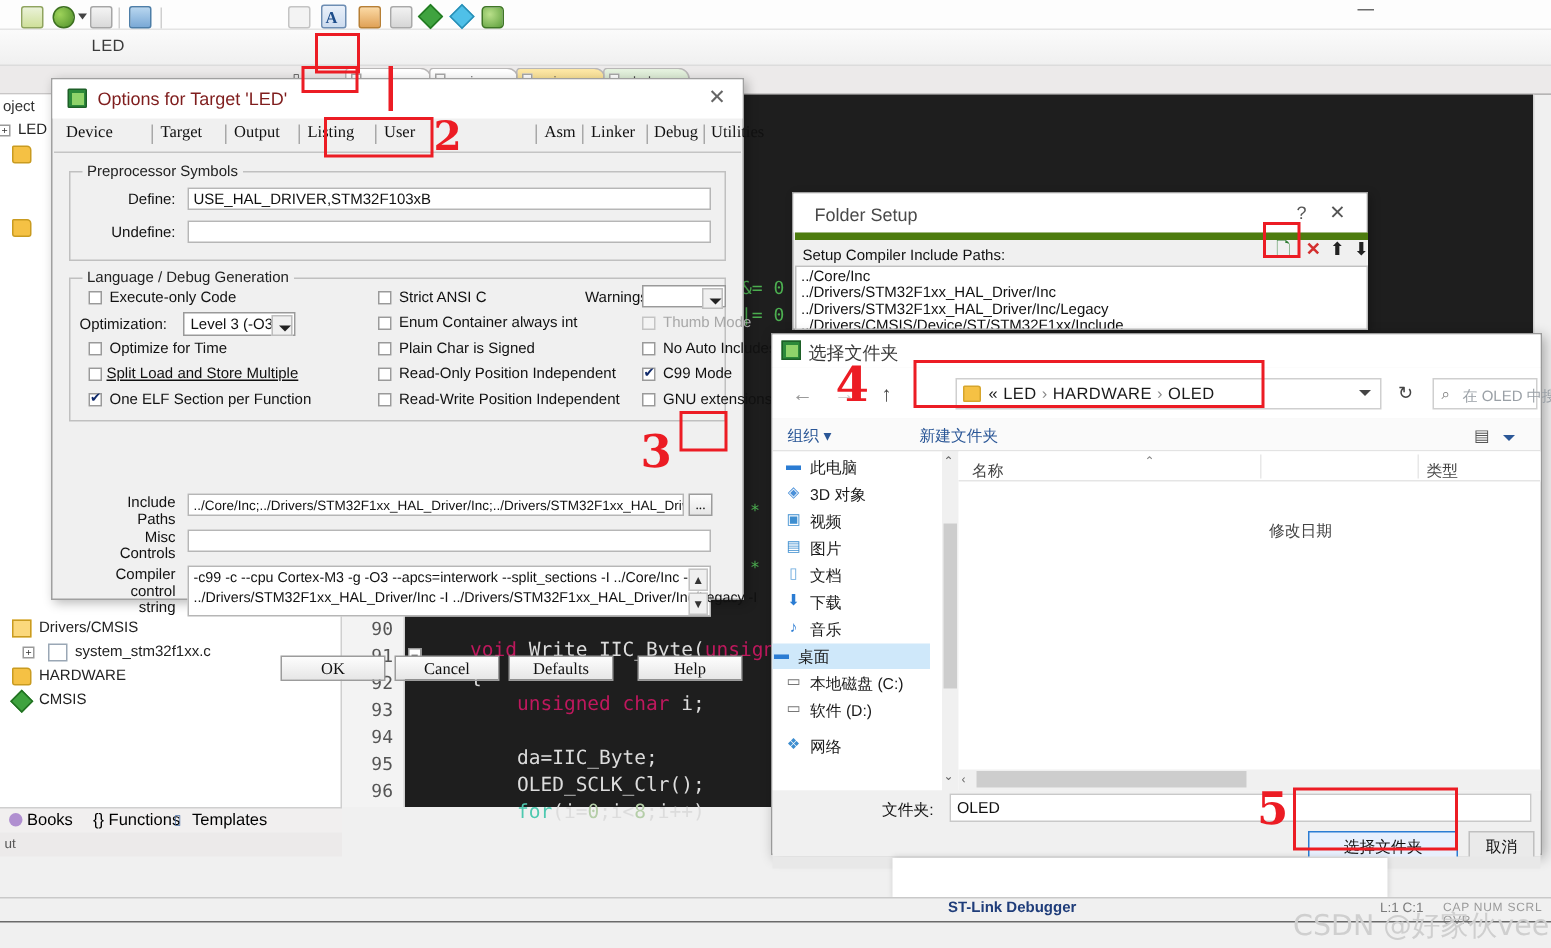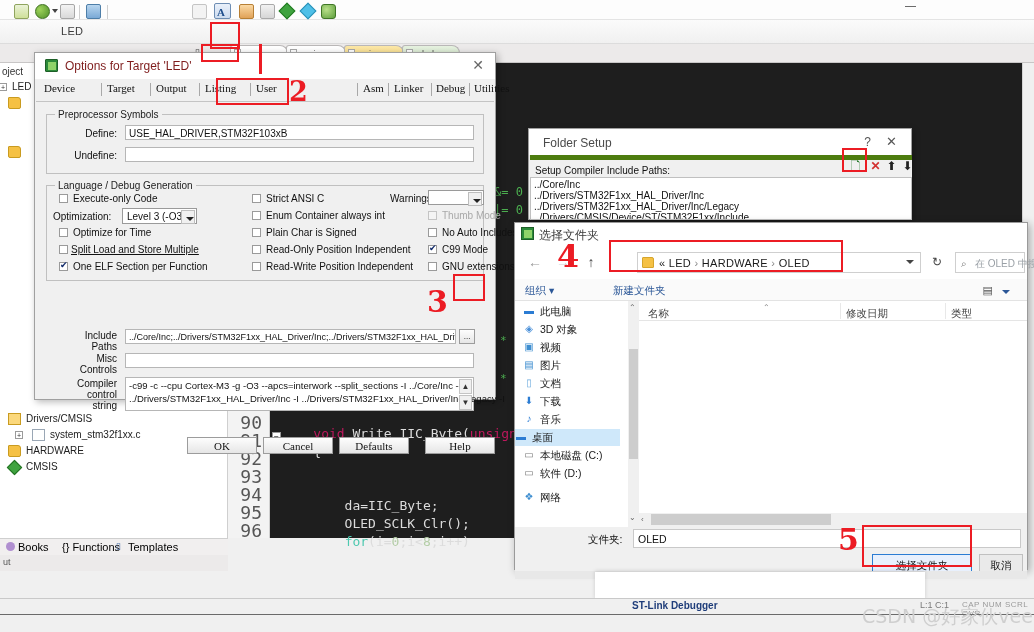--- a/index.html
+++ b/index.html
@@ -42,21 +42,21 @@
 
   #proj-tabs { left:0; top:538px; width:228px; height:17px; background:#f1efef; border-top:1px solid #cfcfcf; font-size:9px; color:#6b6b6b; }
   .ptab { top:541px; }
 
   #output-bar { left:0; top:555px; width:228px; height:16px; background:#eceaea; }
   #output-text { left:3px; top:557px; font-size:9px; color:#555; }
 
   
   #editor { left:228px; top:63px; width:806px; height:475px; background:#1e1e1e; }
   #gutter { left:228px; top:63px; width:42px; height:475px; background:#f3f3f3; border-right:1px solid #d0d0d0; }
-  .lineno { left:232px; width:30px; text-align:right; font-family:"DejaVu Sans Mono", monospace; font-size:18px; color:#555; }
+  .lineno { left:232px; width:30px; text-align:right; font-family:"DejaVu Sans Mono", monospace; font-size:12px; color:#555; }
   .codeline { left:282px; font-family:"DejaVu Sans Mono", monospace; font-size:13px; white-space:pre; }
   .c-kw { color:#be185d; }
   .c-fn { color:#dcdcdc; }
   .c-num { color:#b5cea8; }
   .c-ctl { color:#4ec9b0; }
   .c-grn { color:#4caf50; }
   .fold { position:absolute; width:9px; height:9px; border:1px solid #999; background:#fff; font-size:8px; line-height:8px; text-align:center; color:#333; font-family:"DejaVu Sans Mono", monospace; }
 
   
   #opt-dialog { left:34px; top:52px; width:462px; height:348px; background:#f0f0f0;
@@ -276,20 +276,23 @@
   <div class="abs lineno" style="top:484px;">94</div>
   <div class="abs lineno" style="top:502px;">95</div>
   <div class="abs lineno" style="top:520px;">96</div>
 
   <div class="abs codeline" style="top:411px;">
     <span class="c-kw">void </span><span class="c-fn">Write_IIC_Byte(</span><span class="c-kw">unsigne</span>
   </div>
   <div class="abs fold" style="left:272px; top:432px;">−</div>
   <div class="abs codeline" style="top:429px;">
     <span class="c-fn">{</span>
+  </div>
+  <div class="abs codeline" style="top:447px;">
+    <span class="c-kw">    unsigned char </span><span class="c-fn">i;</span>
   </div>
   <div class="abs codeline" style="top:483px;">
     <span class="c-fn">    da=IIC_Byte;</span>
   </div>
   <div class="abs codeline" style="top:501px;">
     <span class="c-fn">    OLED_SCLK_Clr();</span>
   </div>
   <div class="abs codeline" style="top:519px;">
     <span class="c-fn">    </span><span class="c-ctl">for</span><span class="c-fn">(i=</span><span class="c-num">0</span><span class="c-fn">;i&lt;</span><span class="c-num">8</span><span class="c-fn">;i++)</span>
   </div>
@@ -530,21 +533,21 @@
   <div class="abs" id="navpane-sb"></div>
   <div class="abs" id="navpane-thumb"></div>
   <div class="abs" style="left:114px; top:80px; font-size:8px; color:#666;">⌃</div>
   <div class="abs" style="left:114px; top:290px; font-size:8px; color:#666;">⌄</div>
 
   <div class="abs" id="sf-filelist"></div>
   <div class="abs" id="col-header"></div>
   <div class="abs colh" style="left:133px;">名称</div>
   <div class="abs" id="sort-caret">⌃</div>
   <div class="abs colsep" style="left:325px;"></div>
-  <div class="abs colh" style="left:331px;">修改日期</div>
+  <div class="abs colh" style="left:331px;margin-top:40px;">修改日期</div>
   <div class="abs colsep" style="left:430px;"></div>
   <div class="abs colh" style="left:436px;">类型</div>
 
   <div class="abs" style="left:124px; top:290px; width:388px; height:14px; background:#f0f0f0;"></div>
   <div class="abs" style="left:126px; top:292px; font-size:8px; color:#666;">‹</div>
   <div class="abs" style="left:136px; top:291px; width:180px; height:11px; background:#cdcdcd;"></div>
 
   <div class="abs" id="sf-footer"></div>
   <div class="abs" id="fn-label">文件夹:</div>
   <div class="abs" id="fn-box">

